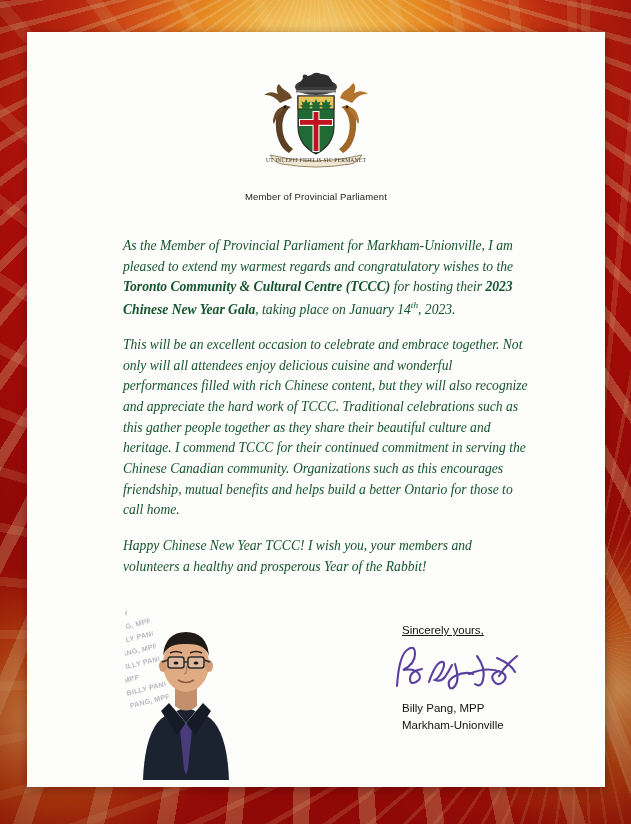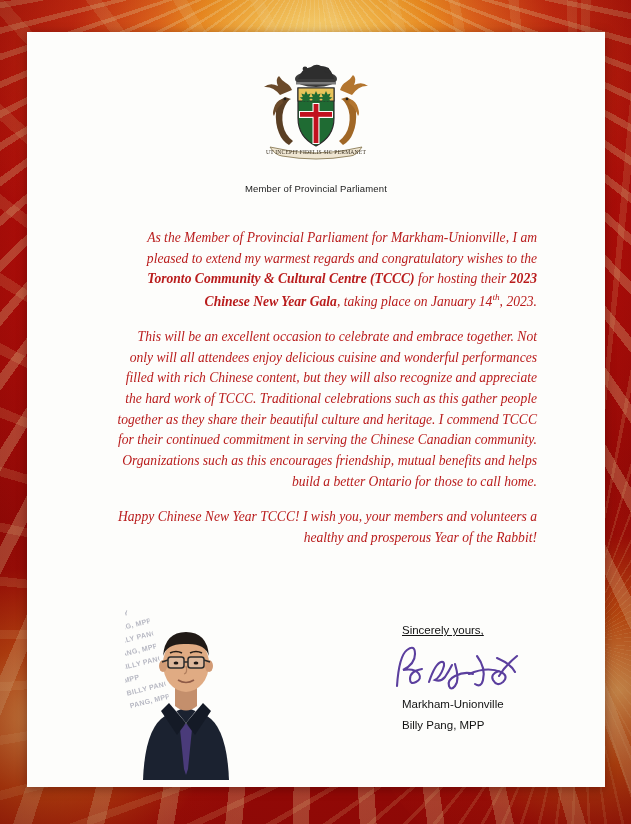--- a/index.html
+++ b/index.html
@@ -76,21 +76,21 @@
     width: 578px;
     height: 755px;
     background: #fdfdfb;
     box-shadow: 0 2px 10px rgba(60,0,0,0.45);
     overflow: hidden;
   }
   .letter-inner {
     position: relative;
     width: 100%;
     height: 100%;
-    padding: 0;
+    padding: 8px;
     box-sizing: border-box;
   }
 
   
   .crest-wrap {
     margin: 0 auto;
     padding-top: 27px;
     width: 170px;
     text-align: center;
   }
@@ -118,22 +118,22 @@
     letter-spacing: 0.1px;
   }
 
   
   .body-copy {
     margin: 34px 68px 0 88px;
     font-family: "Liberation Serif", serif;
     font-style: italic;
     font-size: 13.6px;
     line-height: 1.52;
-    color: #b91c1c;
-    text-align: right;
+    color: #14532d;
+    text-align: left;
   }
   .body-copy p {
     margin: 0 0 15px 0;
   }
   .body-copy b {
     font-weight: bold;
   }
   sup {
     font-size: 0.68em;
     vertical-align: super;
@@ -318,19 +318,19 @@
           <g fill="none" stroke="#5b3f9e" stroke-width="2.1" stroke-linecap="round">
             <path d="M12 48 q2 -30 10 -36 q8 -6 8 4 q0 10 -12 16 q12 -2 16 4 q3 5 -3 8 q-6 3 -6 -3 q0 -8 12 -10"></path>
             <path d="M44 44 q6 -18 12 -20 q5 -1 2 7 q-3 8 -8 11 q6 2 10 -3 q4 -6 7 -12"></path>
             <path d="M70 26 q5 16 0 22 q-4 5 -6 0 q-2 -6 6 -10 q10 -5 18 -2"></path>
             <path d="M92 18 q9 12 6 24 q-2 8 -8 4"></path>
             <path d="M84 36 q18 -8 32 -2 q8 4 2 10 q-6 5 -10 -2 q-3 -6 6 -9"></path>
             <path d="M112 20 q14 6 18 14"></path>
             <path d="M132 18 q-12 10 -18 20"></path>
           </g>
         </svg>
+        <div class="sign-name">Billy Pang, MPP</div>
         <div class="sign-name" style="margin-top:0;">Markham-Unionville</div>
-        <div class="sign-name">Billy Pang, MPP</div>
       </div>
 
     </div>
   </div>
 </div>
 
 </body></html>

